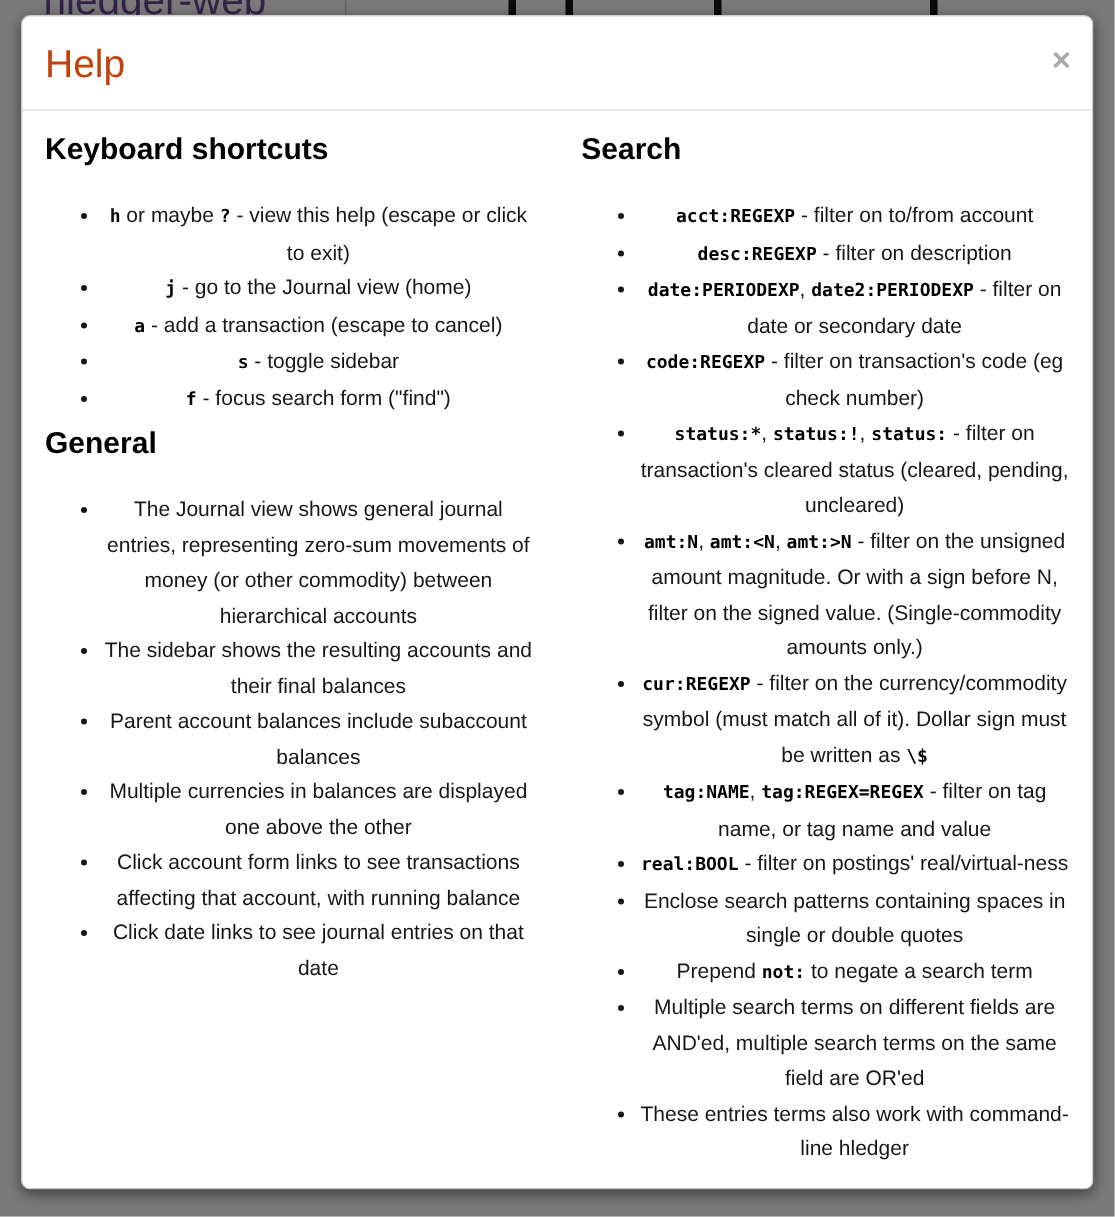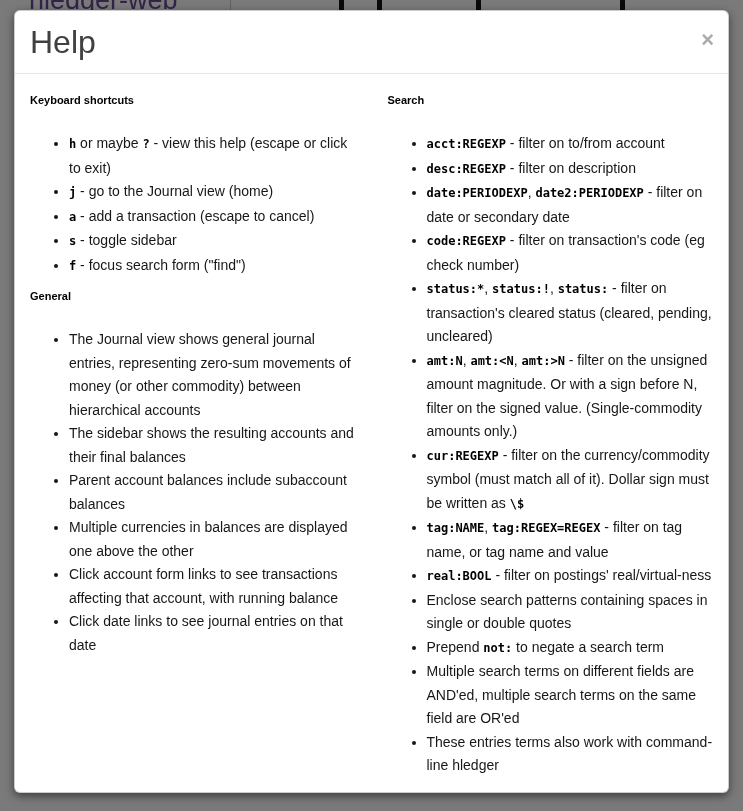--- a/index.html
+++ b/index.html
@@ -23,33 +23,33 @@
   .title-mark.m4 { left: 620px; }
   .overlay { position: absolute; inset: 0; background: rgba(0,0,0,0.52); }
 
   
   .modal-box {
     position: absolute; left: 14px; top: 10px; width: 715px; height: 783px;
     background: #fff; border: 1px solid rgba(0,0,0,0.2); border-radius: 6px;
     box-shadow: 0 3px 9px rgba(0,0,0,0.5); overflow: hidden;
   }
   .modal-header { position: relative; padding: 13px 15px 12px; border-bottom: 1px solid #e5e5e5; }
-  .modal-title { margin: 0; font-size: 32px; font-weight: 400; color: #404040; line-height: 37px; }
+  .modal-title { margin: 0; font-size: 26px; font-weight: 400; color: #c2410c; line-height: 37px; }
   .close-btn {
     position: absolute; right: 14px; top: 18px; border: none; background: none; padding: 0;
     font-size: 22px; font-weight: 700; color: #aaa; line-height: 1; cursor: pointer;
     font-family: "Liberation Sans", sans-serif;
   }
   .modal-body { display: flex; padding: 13px 15px 15px; }
   .col { width: 50%; }
   .col-left  { padding-right: 16px; }
   .col-right { padding-left: 16px; }
-  .sec-heading { font-size: 11px; font-weight: 700; color: #000; margin: 4px 0 23px; line-height: 18px; }
+  .sec-heading { font-size: 20px; font-weight: 700; color: #000; margin: 4px 0 23px; line-height: 18px; }
   .col ul { margin: 0 0 9px; padding-left: 39px; list-style: disc; }
-  .col li { line-height: 23.5px; color: #171717; }
+  .col li { line-height: 23.5px; color: #171717; text-align: center; }
   .col code {
     font-family: "DejaVu Sans Mono", monospace; font-weight: 700;
     font-size: 12px; color: #000;
   }
 </style>
 </head>
 <body>
 
 <div class="page-behind">
   <a class="brand">hledger-web</a>

